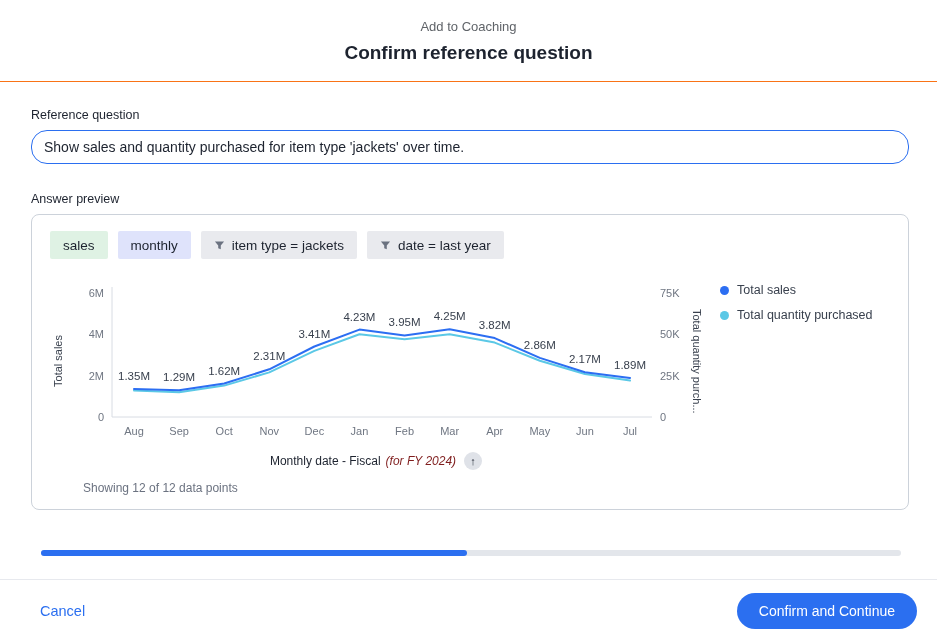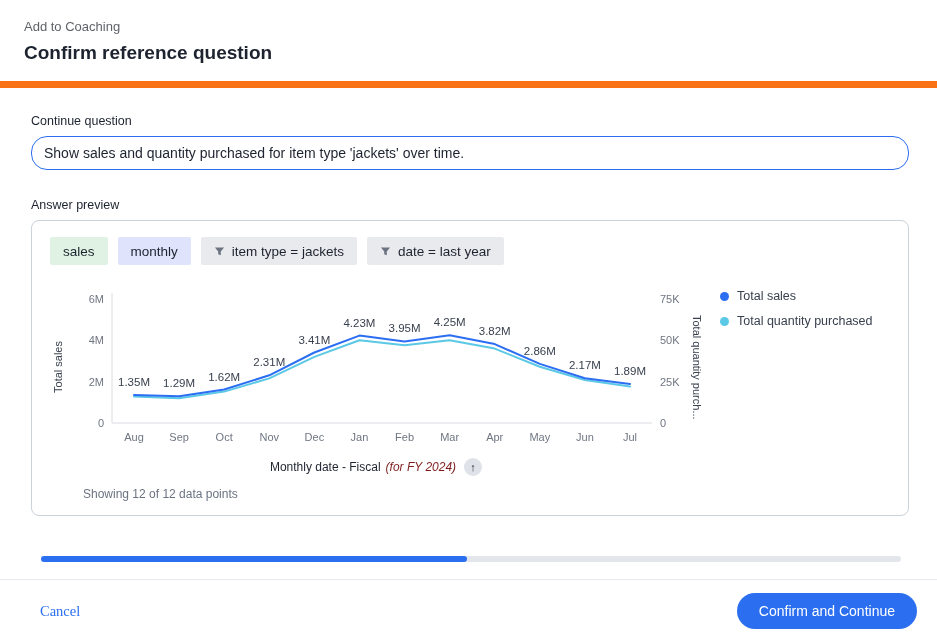--- a/index.html
+++ b/index.html
@@ -3,21 +3,21 @@
 <meta charset="utf-8">
 <style>
   html,body{margin:0;padding:0;}
   body{
     width:937px;height:642px;overflow:hidden;
     background:#ffffff;color:#1d232f;
     font-family:"Liberation Sans",sans-serif;
     display:flex;flex-direction:column;
   }
   
-  .header{padding:19px 24px 17px 24px;border-bottom:7px solid #f97316;flex-shrink:0;}
+  .header{padding:19px 24px 17px 24px;border-bottom:1px solid #f97316;flex-shrink:0;text-align:center;}
   .breadcrumb{font-size:13px;color:#5f6368;margin-bottom:8px;}
   .title{font-size:19px;font-weight:700;color:#1d232f;}
   
   .main{flex:1;padding:26px 28px 0 31px;min-height:0;}
   .field-label{font-size:12.5px;color:#1d232f;margin-bottom:8px;}
   .ref-input{
     display:block;width:100%;box-sizing:border-box;height:34px;
     border:1px solid #2b6ff0;border-radius:16px;padding:0 12px;
     font-size:14px;font-family:inherit;color:#1d232f;outline:none;background:#fff;
   }
@@ -62,37 +62,37 @@
   .dot{width:9px;height:9px;border-radius:50%;flex-shrink:0;}
   .footnote{font-size:12px;color:#6b7280;margin-top:10px;margin-left:33px;}
   
   .hscroll{margin:40px 8px 0 10px;height:6px;background:#e3e6eb;border-radius:3px;position:relative;}
   .hscroll .thumb{position:absolute;left:0;top:0;height:6px;width:49.5%;background:#2b6ff0;border-radius:3px;cursor:grab;}
   
   .footer{
     border-top:1px solid #e7e9ee;flex-shrink:0;background:#fff;
     padding:13px 20px 13px 40px;display:flex;align-items:center;justify-content:space-between;
   }
-  .cancel{color:#2b6ff0;font-size:14.5px;cursor:pointer;background:none;border:none;font-family:Liberation Serif, serif;padding:0;}
+  .cancel{color:#2b6ff0;font-size:14.5px;cursor:pointer;background:none;border:none;font-family:Liberation Sans, sans-serif;padding:0;}
   .confirm-btn{
     background:#2b6ff0;color:#fff;border:none;border-radius:18px;height:36px;
     padding:0 22px;font-size:14px;font-family:inherit;cursor:pointer;
   }
 </style>
 </head>
 <body>
 
 <div class="header">
   <div class="breadcrumb">Add to Coaching</div>
   <div class="title">Confirm reference question</div>
 </div>
 
 <div class="main">
 
-  <div class="field-label">Continue question</div>
+  <div class="field-label">Reference question</div>
   <input class="ref-input" type="text" value="Show sales and quantity purchased for item type 'jackets' over time." style="">
 
   <div class="field-label preview-label">Answer preview</div>
 
   <div class="card">
 
     <div class="chips">
       <div class="chip measure">
         <span>sales</span>
       </div>

